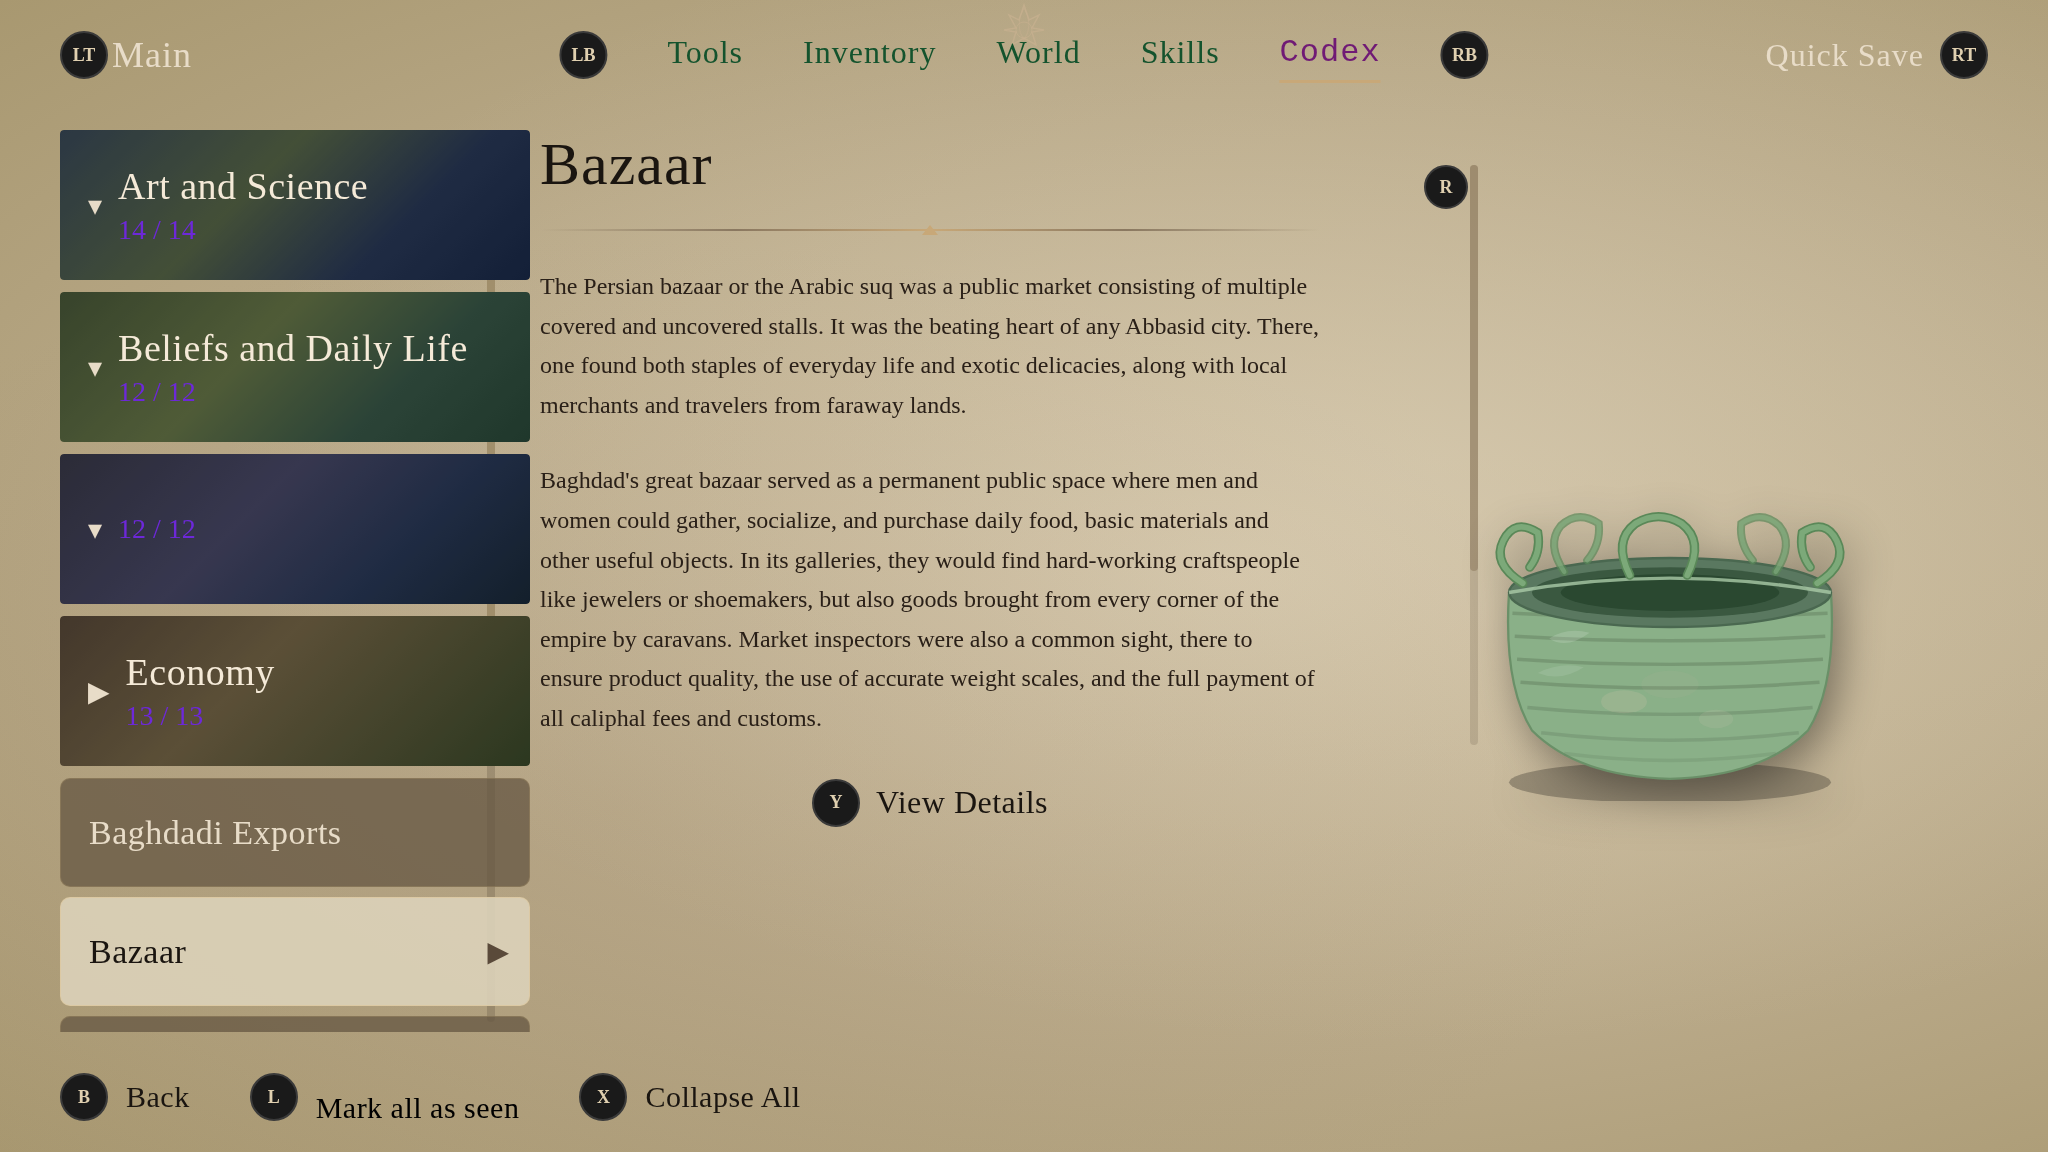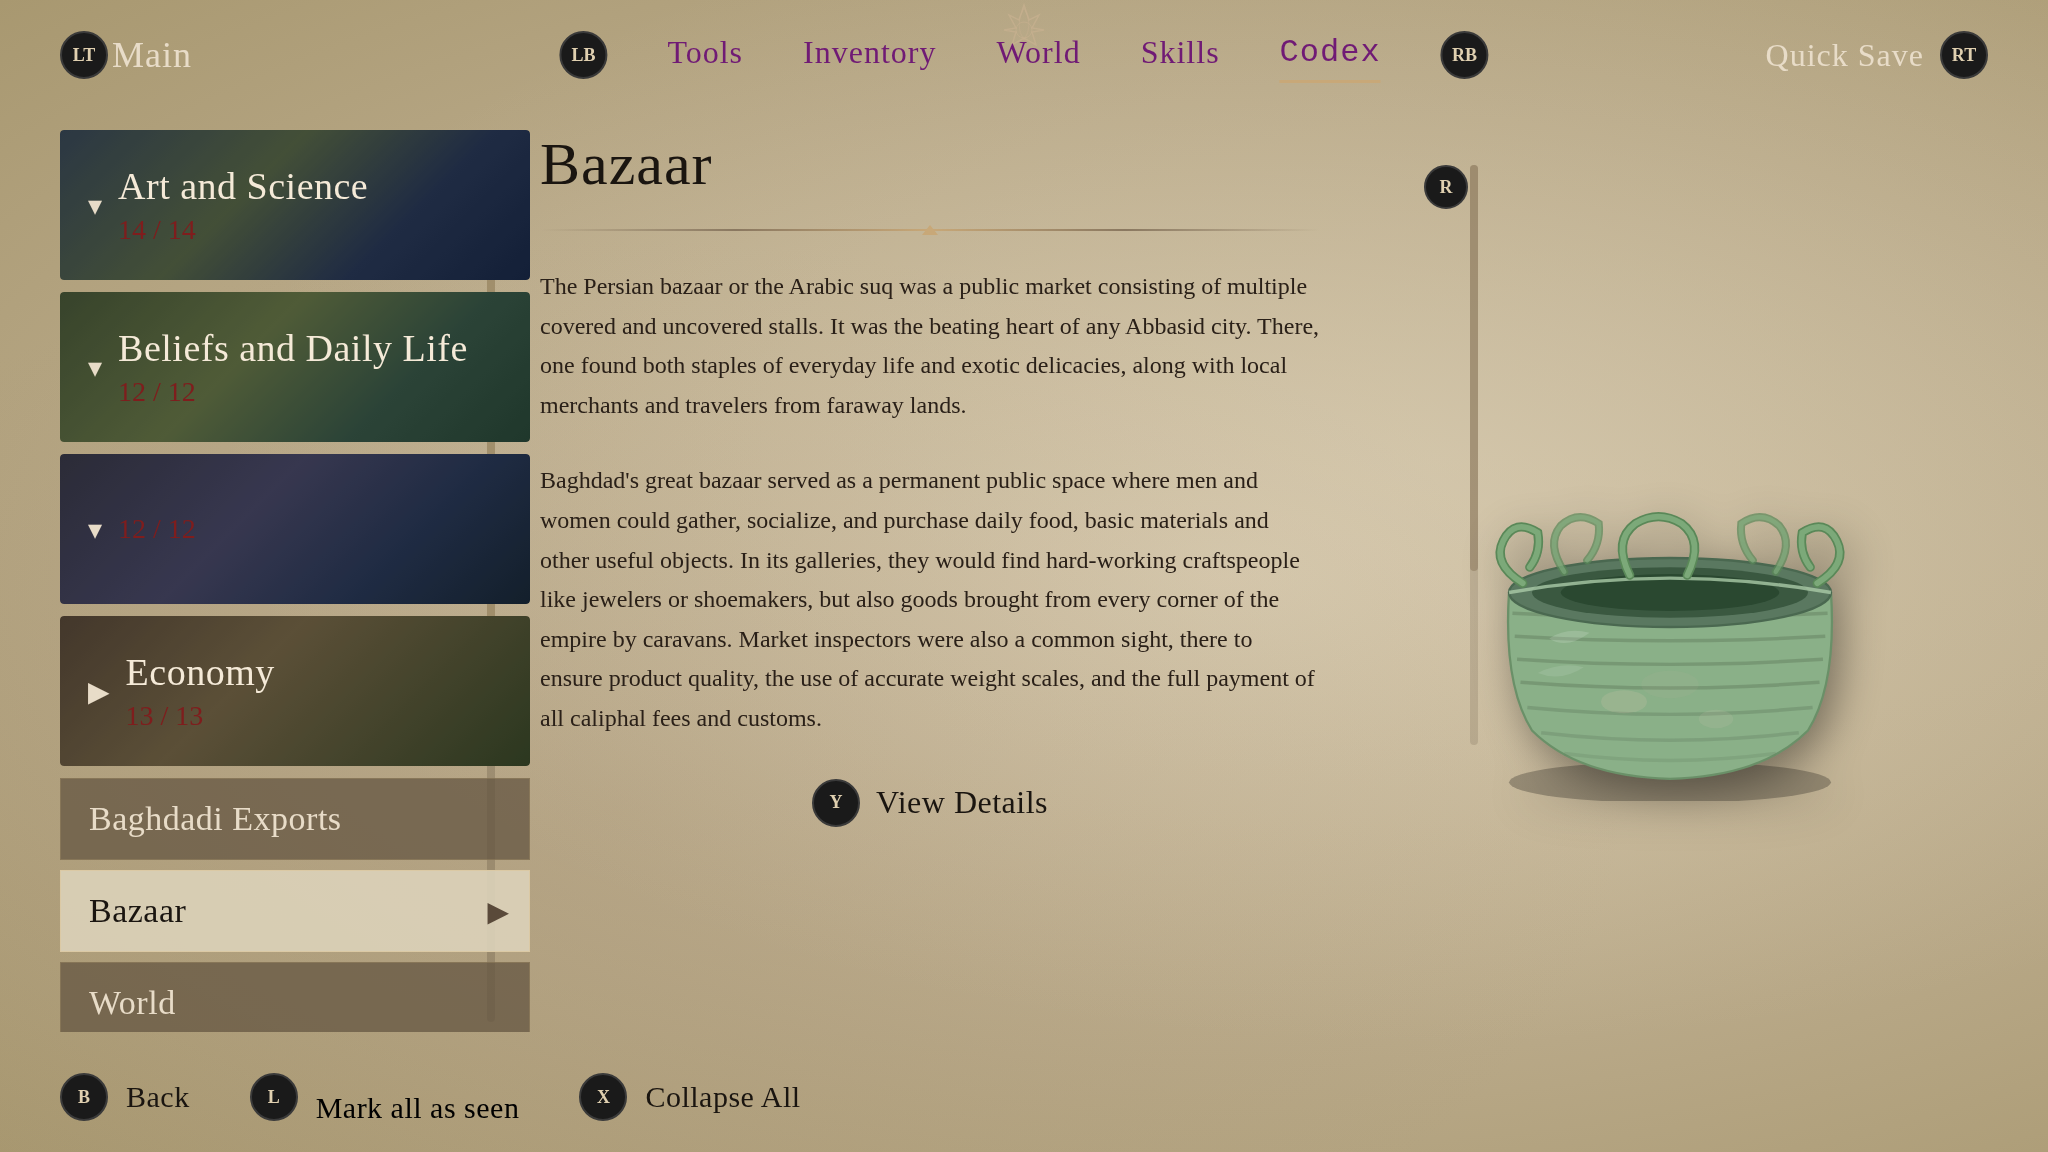--- a/index.html
+++ b/index.html
@@ -69,21 +69,21 @@
     .nav-center {
       display: flex;
       align-items: flex-end;
       gap: 60px;
       position: absolute;
       left: 50%;
       transform: translateX(-50%);
     }
 
     .nav-tab {
-      color: #701a75;
+      color: #14532d;
       font-size: 32px;
       letter-spacing: 1px;
       cursor: pointer;
       padding-bottom: 8px;
       position: relative;
     }
 
     .nav-tab.active {
       color: #701a75;
       font-family: Liberation Mono, monospace;
@@ -179,30 +179,30 @@
 
     .category-name {
       color: #f5ead8;
       font-size: 38px;
       font-weight: normal;
       letter-spacing: 0.5px;
       margin-bottom: 6px;
     }
 
     .category-count {
-      color: #7f1d1d;
+      color: #6d28d9;
       font-size: 28px;
     }
 
     
     .sub-item {
       width: 100%;
-      height: 82px;
+      height: 109px;
       margin-bottom: 10px;
-      border-radius: 0;
+      border-radius: 10px;
       display: flex;
       align-items: center;
       padding: 0 28px;
       cursor: pointer;
       position: relative;
     }
 
     .sub-item-normal {
       background: rgba(100, 85, 65, 0.75);
       border: 1px solid rgba(160, 140, 100, 0.4);

